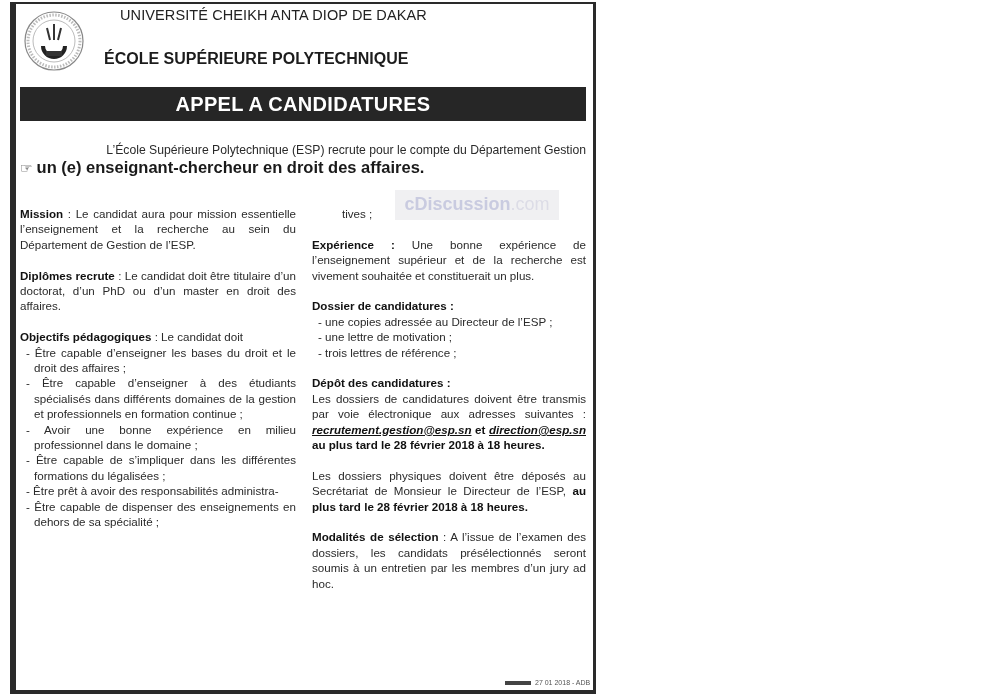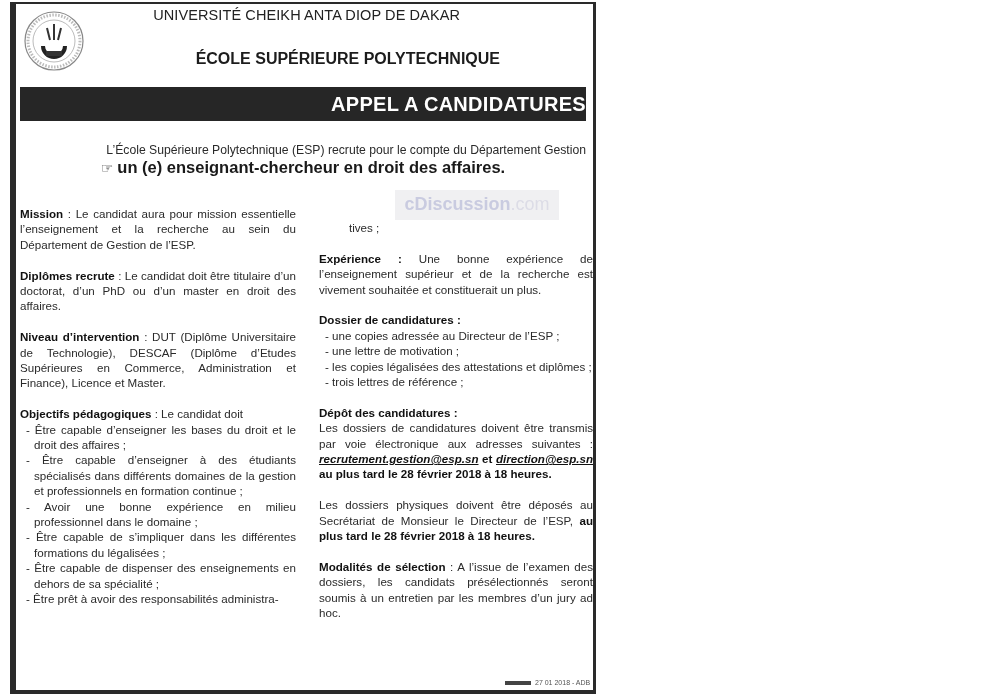--- a/index.html
+++ b/index.html
@@ -3,39 +3,39 @@
 <meta charset="utf-8">
 <style>
   html, body { margin: 0; padding: 0; background: #ffffff; }
   body { width: 1008px; height: 700px; position: relative; overflow: hidden;
          font-family: "Liberation Sans", "DejaVu Sans", sans-serif; color: #1e1e1e; }
   .frame { position: absolute; left: 10px; top: 2px; width: 586px; height: 692px;
            border-top: 2px solid #2a2a2a; border-right: 3px solid #2a2a2a;
            border-bottom: 4px solid #2a2a2a; border-left: 6px solid #2a2a2a;
            box-sizing: border-box; background: #fff; }
   .logo { position: absolute; left: 23px; top: 10px; width: 62px; height: 62px; }
-  .univ { position: absolute; left: 120px; top: 7px; width: 340px; text-align: right;
+  .univ { position: absolute; left: 120px; top: 7px; width: 340px; text-align: left;
           font-size: 14.5px; letter-spacing: 0.1px; color: #222; }
-  .school { position: absolute; left: 128px; top: 50px; width: 372px; text-align: right;
+  .school { position: absolute; left: 104px; top: 50px; width: 372px; text-align: left;
             font-size: 16px; font-weight: bold; color: #1c1c1c; }
   .banner { position: absolute; left: 20px; top: 87px; width: 566px; height: 34px;
-            background: #262626; color: #fff; text-align: right; font-weight: bold;
+            background: #262626; color: #fff; text-align: center; font-weight: bold;
             font-size: 20px; line-height: 34px; letter-spacing: 0.3px; }
   .intro { position: absolute; left: 20px; top: 143px; width: 566px; text-align: right;
            font-size: 12.2px; color: #2a2a2a; }
-  .position { position: absolute; left: 20px; top: 158px; width: 566px; text-align: center;
+  .position { position: absolute; left: 20px; top: 158px; width: 566px; text-align: left;
               font-size: 16.5px; font-weight: bold; color: #1a1a1a; }
   .position .hand { font-size: 14px; font-weight: normal; margin-right: 4px; }
   .watermark { position: absolute; left: 395px; top: 190px; width: 164px; height: 30px;
                background: #f0f0f2; font-weight: bold; font-size: 18px; line-height: 28px;
                text-align: center; color: #c9cbe0; }
   .watermark .com { color: #dcdce6; font-weight: normal; }
   .col { position: absolute; font-size: 11.6px; line-height: 15.4px; color: #2a2a2a; }
   .col-left { left: 20px; top: 206px; width: 276px; text-align: justify; }
-  .col-right { left: 312px; top: 220px; width: 274px; text-align: justify; margin-left: 7px; }
+  .col-right { left: 312px; top: 206px; width: 274px; text-align: justify; }
   .col p { margin: 0 0 15.4px 0; }
   .col b { color: #111; }
   .col ul { list-style: none; margin: 0; padding: 0; }
   .col li { padding-left: 14px; text-indent: -8px; }
   .col li::before { content: "- "; }
   .col a { color: #111; font-weight: bold; font-style: italic; text-decoration: underline; }
   .tives { padding-left: 30px; }
   .footer-stamp { position: absolute; left: 505px; top: 679px; font-size: 7px; color: #555; }
   .footer-stamp .mark { display: inline-block; width: 26px; height: 4px; background: #444; vertical-align: middle; margin-right: 4px; }
 </style>
@@ -61,43 +61,41 @@
 </div>
 
 <div class="intro">L’École Supérieure Polytechnique (ESP) recrute pour le compte du Département Gestion</div>
 <div class="position">
   <span class="hand">☞</span><span>un (e) enseignant-chercheur en droit des affaires.</span>
 </div>
 
 <div class="col col-left">
   <p><b>Mission</b><span> : Le candidat aura pour mission essentielle l’enseignement et la recherche au sein du Département de Gestion de l’ESP.</span></p>
   <p><b>Diplômes recrute</b><span> : Le candidat doit être titulaire d’un doctorat, d’un PhD ou d’un master en droit des affaires.</span></p>
-  <p><b>Niveau d’intervention</b><span> : DUT (Diplôme Universitaire de Technologie), DESCAF (Diplôme d’Etudes Supérieures en Commerce, Administration et Finance), Licence et Master.</span></p>
   <div>
     <b>Objectifs pédagogiques</b><span> : Le candidat doit</span>
     <ul>
       <li>Être capable d’enseigner les bases du droit et le droit des affaires ;</li>
       <li>Être capable d’enseigner à des étudiants spécialisés dans différents domaines de la gestion et professionnels en formation continue ;</li>
       <li>Avoir une bonne expérience en milieu professionnel dans le domaine ;</li>
       <li>Être capable de s’impliquer dans les différentes formations du légalisées ;</li>
+      <li>Être prêt à avoir des responsabilités administra-</li>
       <li>Être capable de dispenser des enseignements en dehors de sa spécialité ;</li>
-      <li>Être prêt à avoir des responsabilités administra-</li>
     </ul>
   </div>
 </div>
 
 <div class="col col-right">
   <p class="tives">tives ;</p>
   <p><b>Expérience :</b><span> Une bonne expérience de l’enseignement supérieur et de la recherche est vivement souhaitée et constituerait un plus.</span></p>
   <div style="margin-bottom:15.4px">
     <b>Dossier de candidatures :</b>
     <ul>
       <li>une copies adressée au Directeur de l’ESP ;</li>
       <li>une lettre de motivation ;</li>
-      <li>les copies légalisées des attestations et diplômes ;</li>
       <li>trois lettres de référence ;</li>
     </ul>
   </div>
   <p><b>Dépôt des candidatures :</b><br><span>Les dossiers de candidatures doivent être transmis par voie électronique aux adresses suivantes : </span><a>recrutement.gestion@esp.sn</a><b> et </b><a>direction@esp.sn</a><b> au plus tard le 28 février 2018 à 18 heures.</b></p>
   <p><span>Les dossiers physiques doivent être déposés au Secrétariat de Monsieur le Directeur de l’ESP, </span><b>au plus tard le 28 février 2018  à 18 heures.</b></p>
   <p><b>Modalités de sélection</b><span> : A l’issue de l’examen des dossiers, les candidats présélectionnés seront soumis à un entretien par les membres d’un jury ad hoc.</span></p>
 </div>
 
 <div class="watermark">
   <span>cDiscussion</span><span class="com">.com</span>

